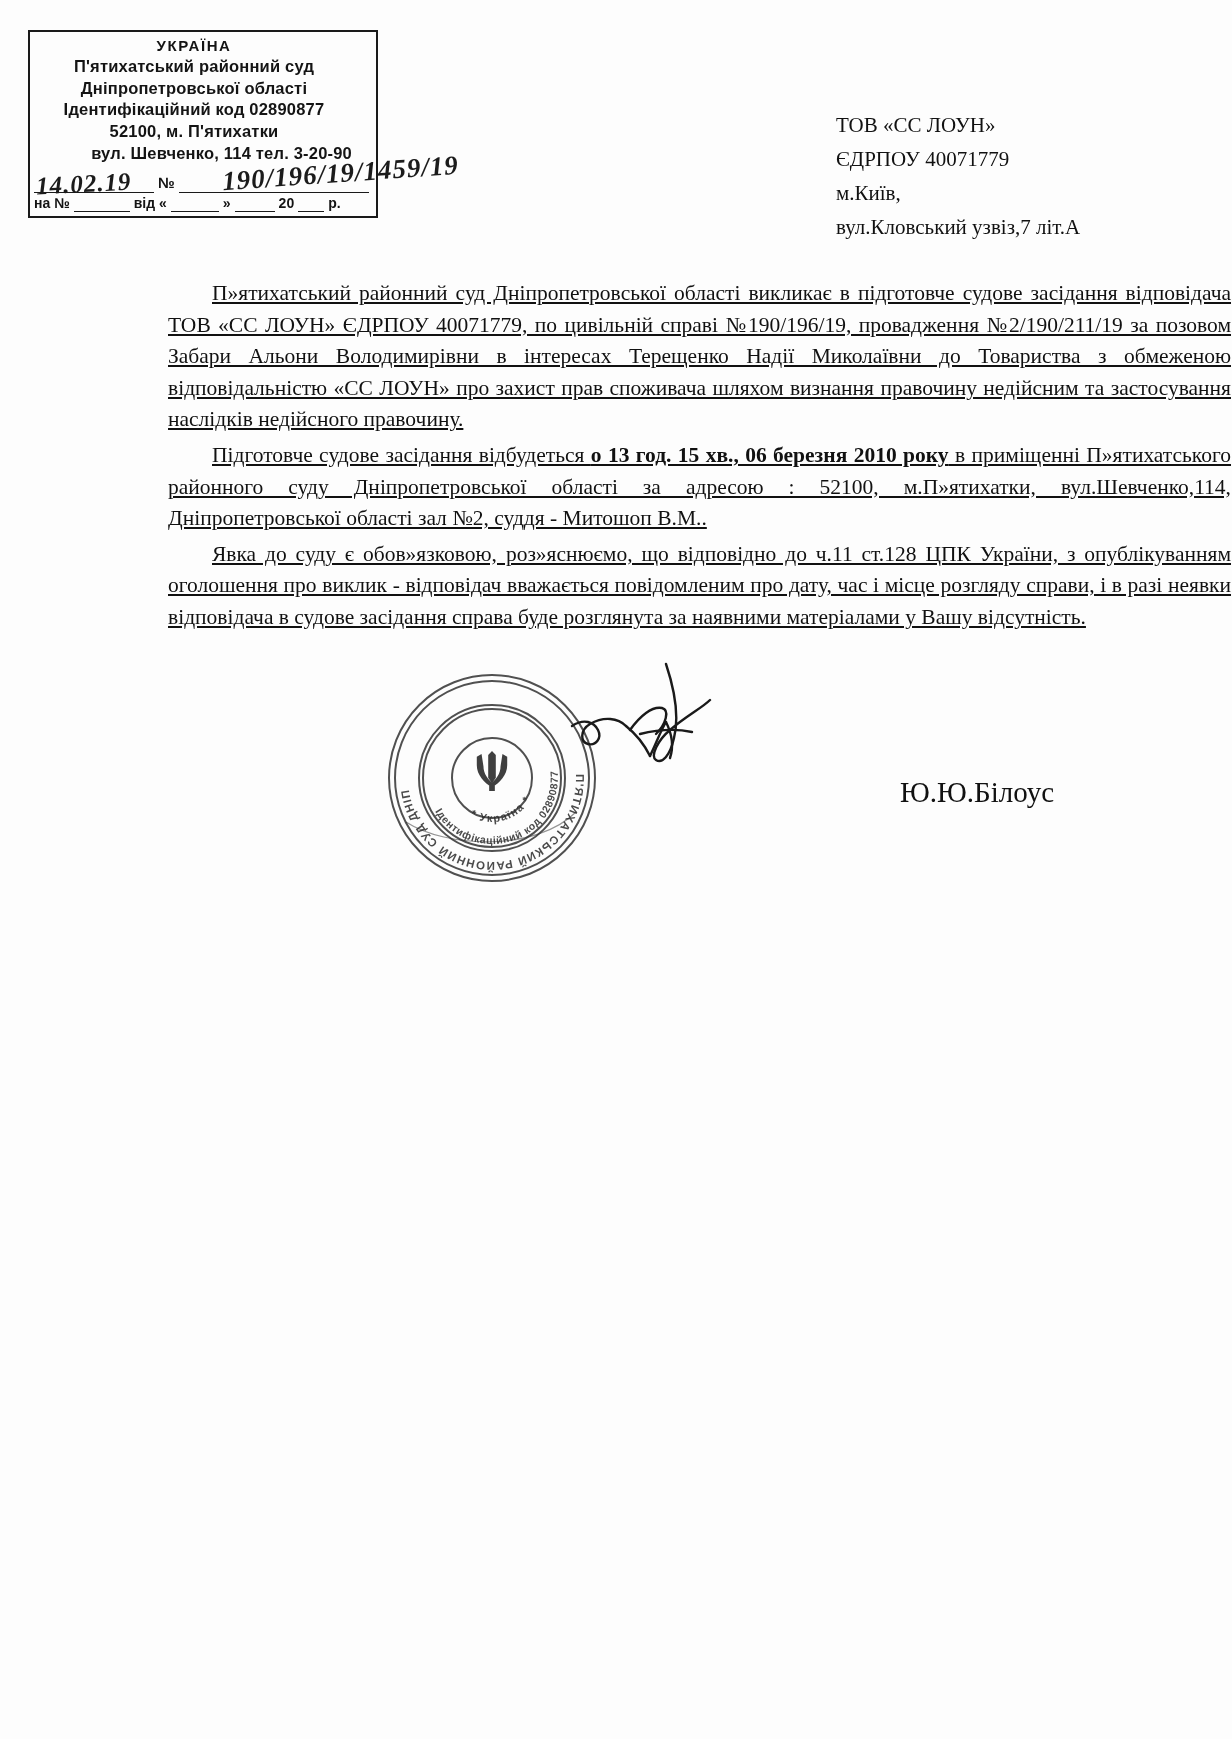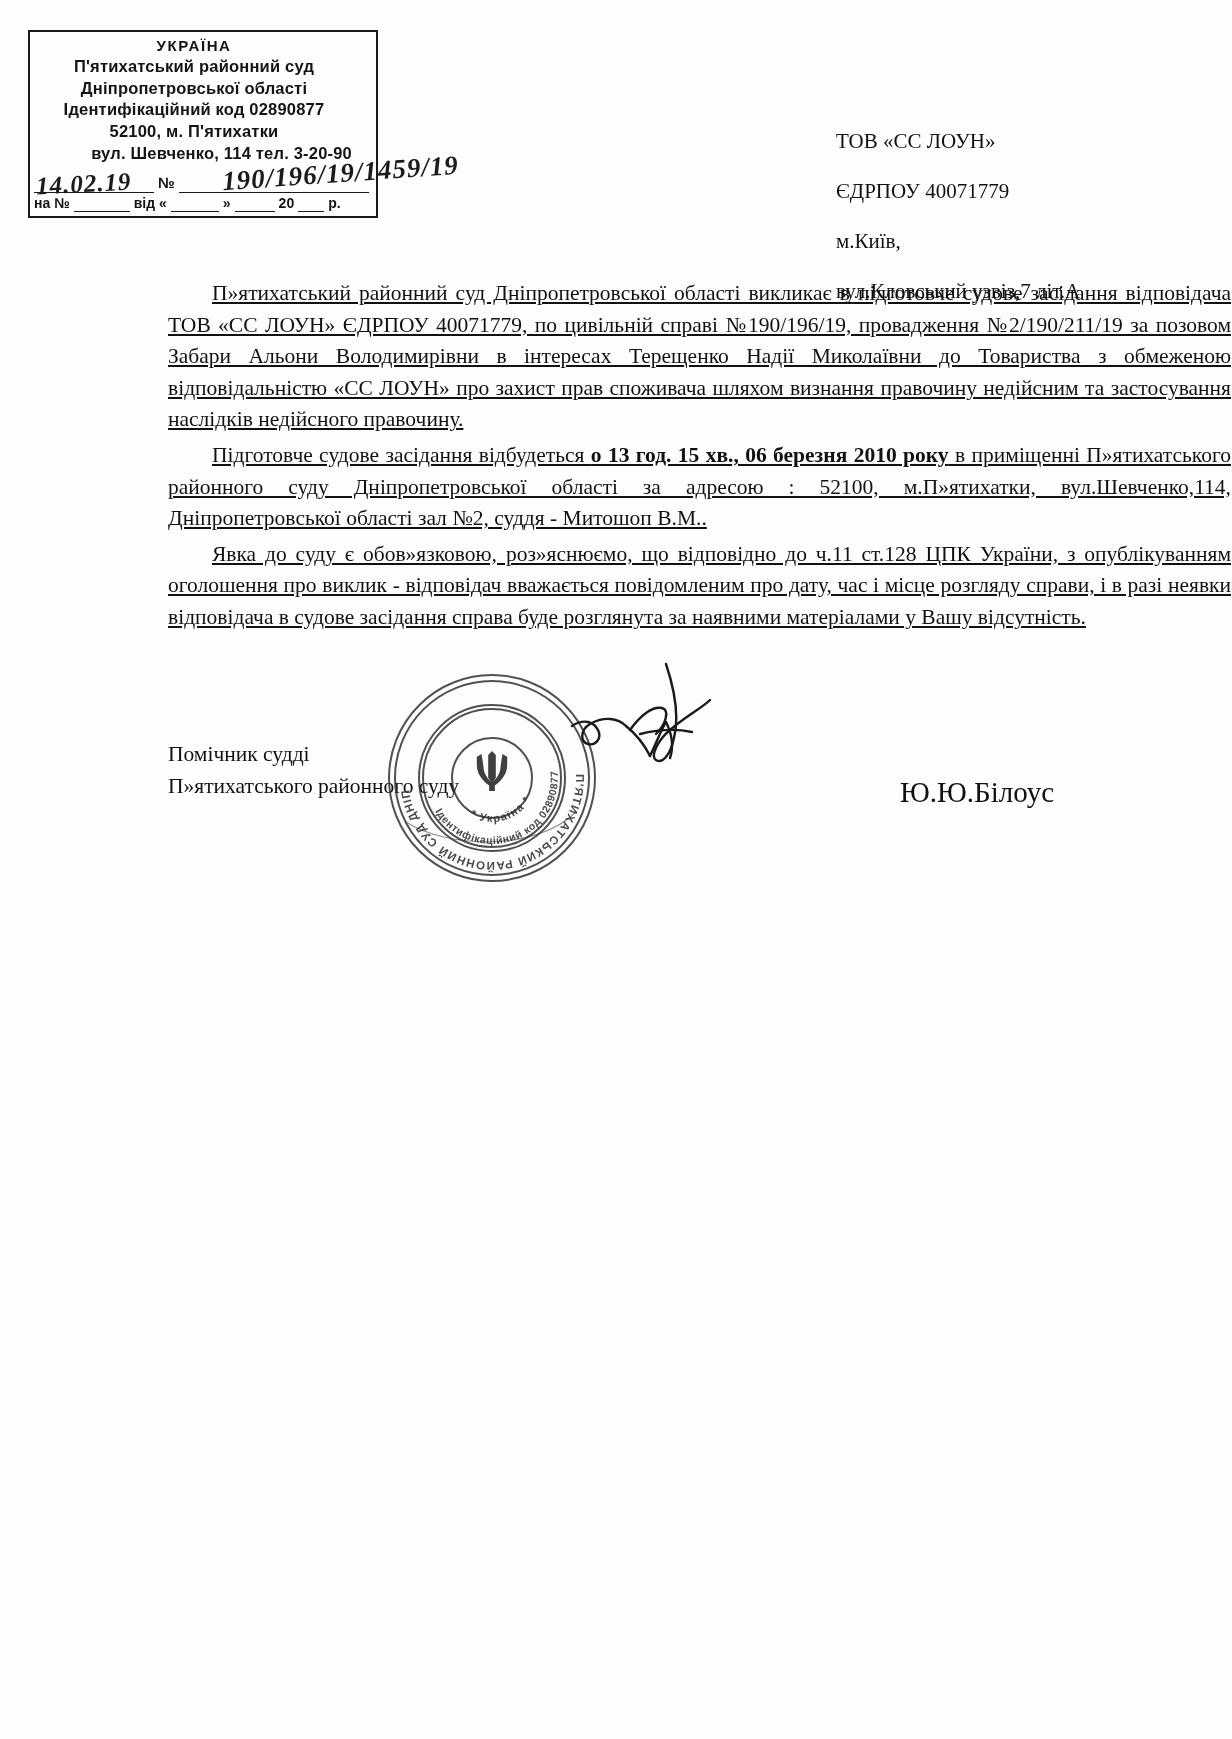--- a/index.html
+++ b/index.html
@@ -76,21 +76,21 @@
   
   .addressee {
     position: absolute;
     left: 836px;
     top: 108px;
     width: 360px;
     font-size: 21px;
     line-height: 1.62;
     color: #111;
   }
-  .addressee div { white-space: nowrap; margin-top: 16px; }
+  .addressee div { white-space: nowrap; }
 
   
   .body-text {
     position: absolute;
     left: 168px;
     top: 278px;
     width: 1063px;
     font-size: 21.5px;
     line-height: 1.47;
     text-align: justify;
@@ -182,24 +182,20 @@
     <div>м.Київ,</div>
     <div>вул.Кловський узвіз,7 літ.А</div>
   </div>
 
   <div class="body-text">
     <p class="p1">П»ятихатський районний суд Дніпропетровської області викликає в підготовче судове засідання  відповідача ТОВ «СС ЛОУН» ЄДРПОУ   40071779, по цивільній справі №190/196/19, провадження №2/190/211/19 за позовом Забари Альони Володимирівни в інтересах Терещенко Надії Миколаївни до Товариства з обмеженою відповідальністю «СС ЛОУН» про захист прав споживача шляхом визнання правочину недійсним та застосування наслідків недійсного правочину.</p>
     <p class="p2"><span>Підготовче судове засідання відбудеться </span><b>о 13 год. 15 хв., 06 березня 2010 року</b><span> в приміщенні  П»ятихатського районного суду Дніпропетровської області за адресою : 52100,  м.П»ятихатки,  вул.Шевченко,114,  Дніпропетровської  області  зал  №2, суддя - Митошоп В.М..</span></p>
     <p class="p3">Явка до суду є обов»язковою, роз»яснюємо, що відповідно до ч.11 ст.128 ЦПК України,  з   опублікуванням   оголошення про виклик - відповідач вважається повідомленим про дату, час і  місце розгляду справи, і в разі неявки відповідача в судове засідання справа буде розглянута  за наявними  матеріалами у Вашу відсутність.</p>
   </div>
 
-  <div class="sig-block">
-    <div>Помічник судді</div>
-    <div>П»ятихатського районного суду</div>
-  </div>
   <div class="sig-name">Ю.Ю.Білоус</div>
 
   <div class="seal">
     <svg width="212" height="212" viewBox="0 0 212 212" xmlns="http://www.w3.org/2000/svg">
       <defs>
         <path id="arcOuter" d="M 106,106 m -84,0 a 84,84 0 1,1 168,0" transform="rotate(170 106 106)" fill="none"></path>
         <path id="arcInner" d="M 106,106 m -66,0 a 66,66 0 1,0 132,0" transform="rotate(-14 106 106)" fill="none"></path>
         <path id="arcCenter" d="M 106,106 m -44,0 a 44,44 0 1,0 88,0" transform="rotate(-20 106 106)" fill="none"></path>
       </defs>
       <g fill="none" stroke="#2b2b2b" stroke-width="2" opacity="0.82">

